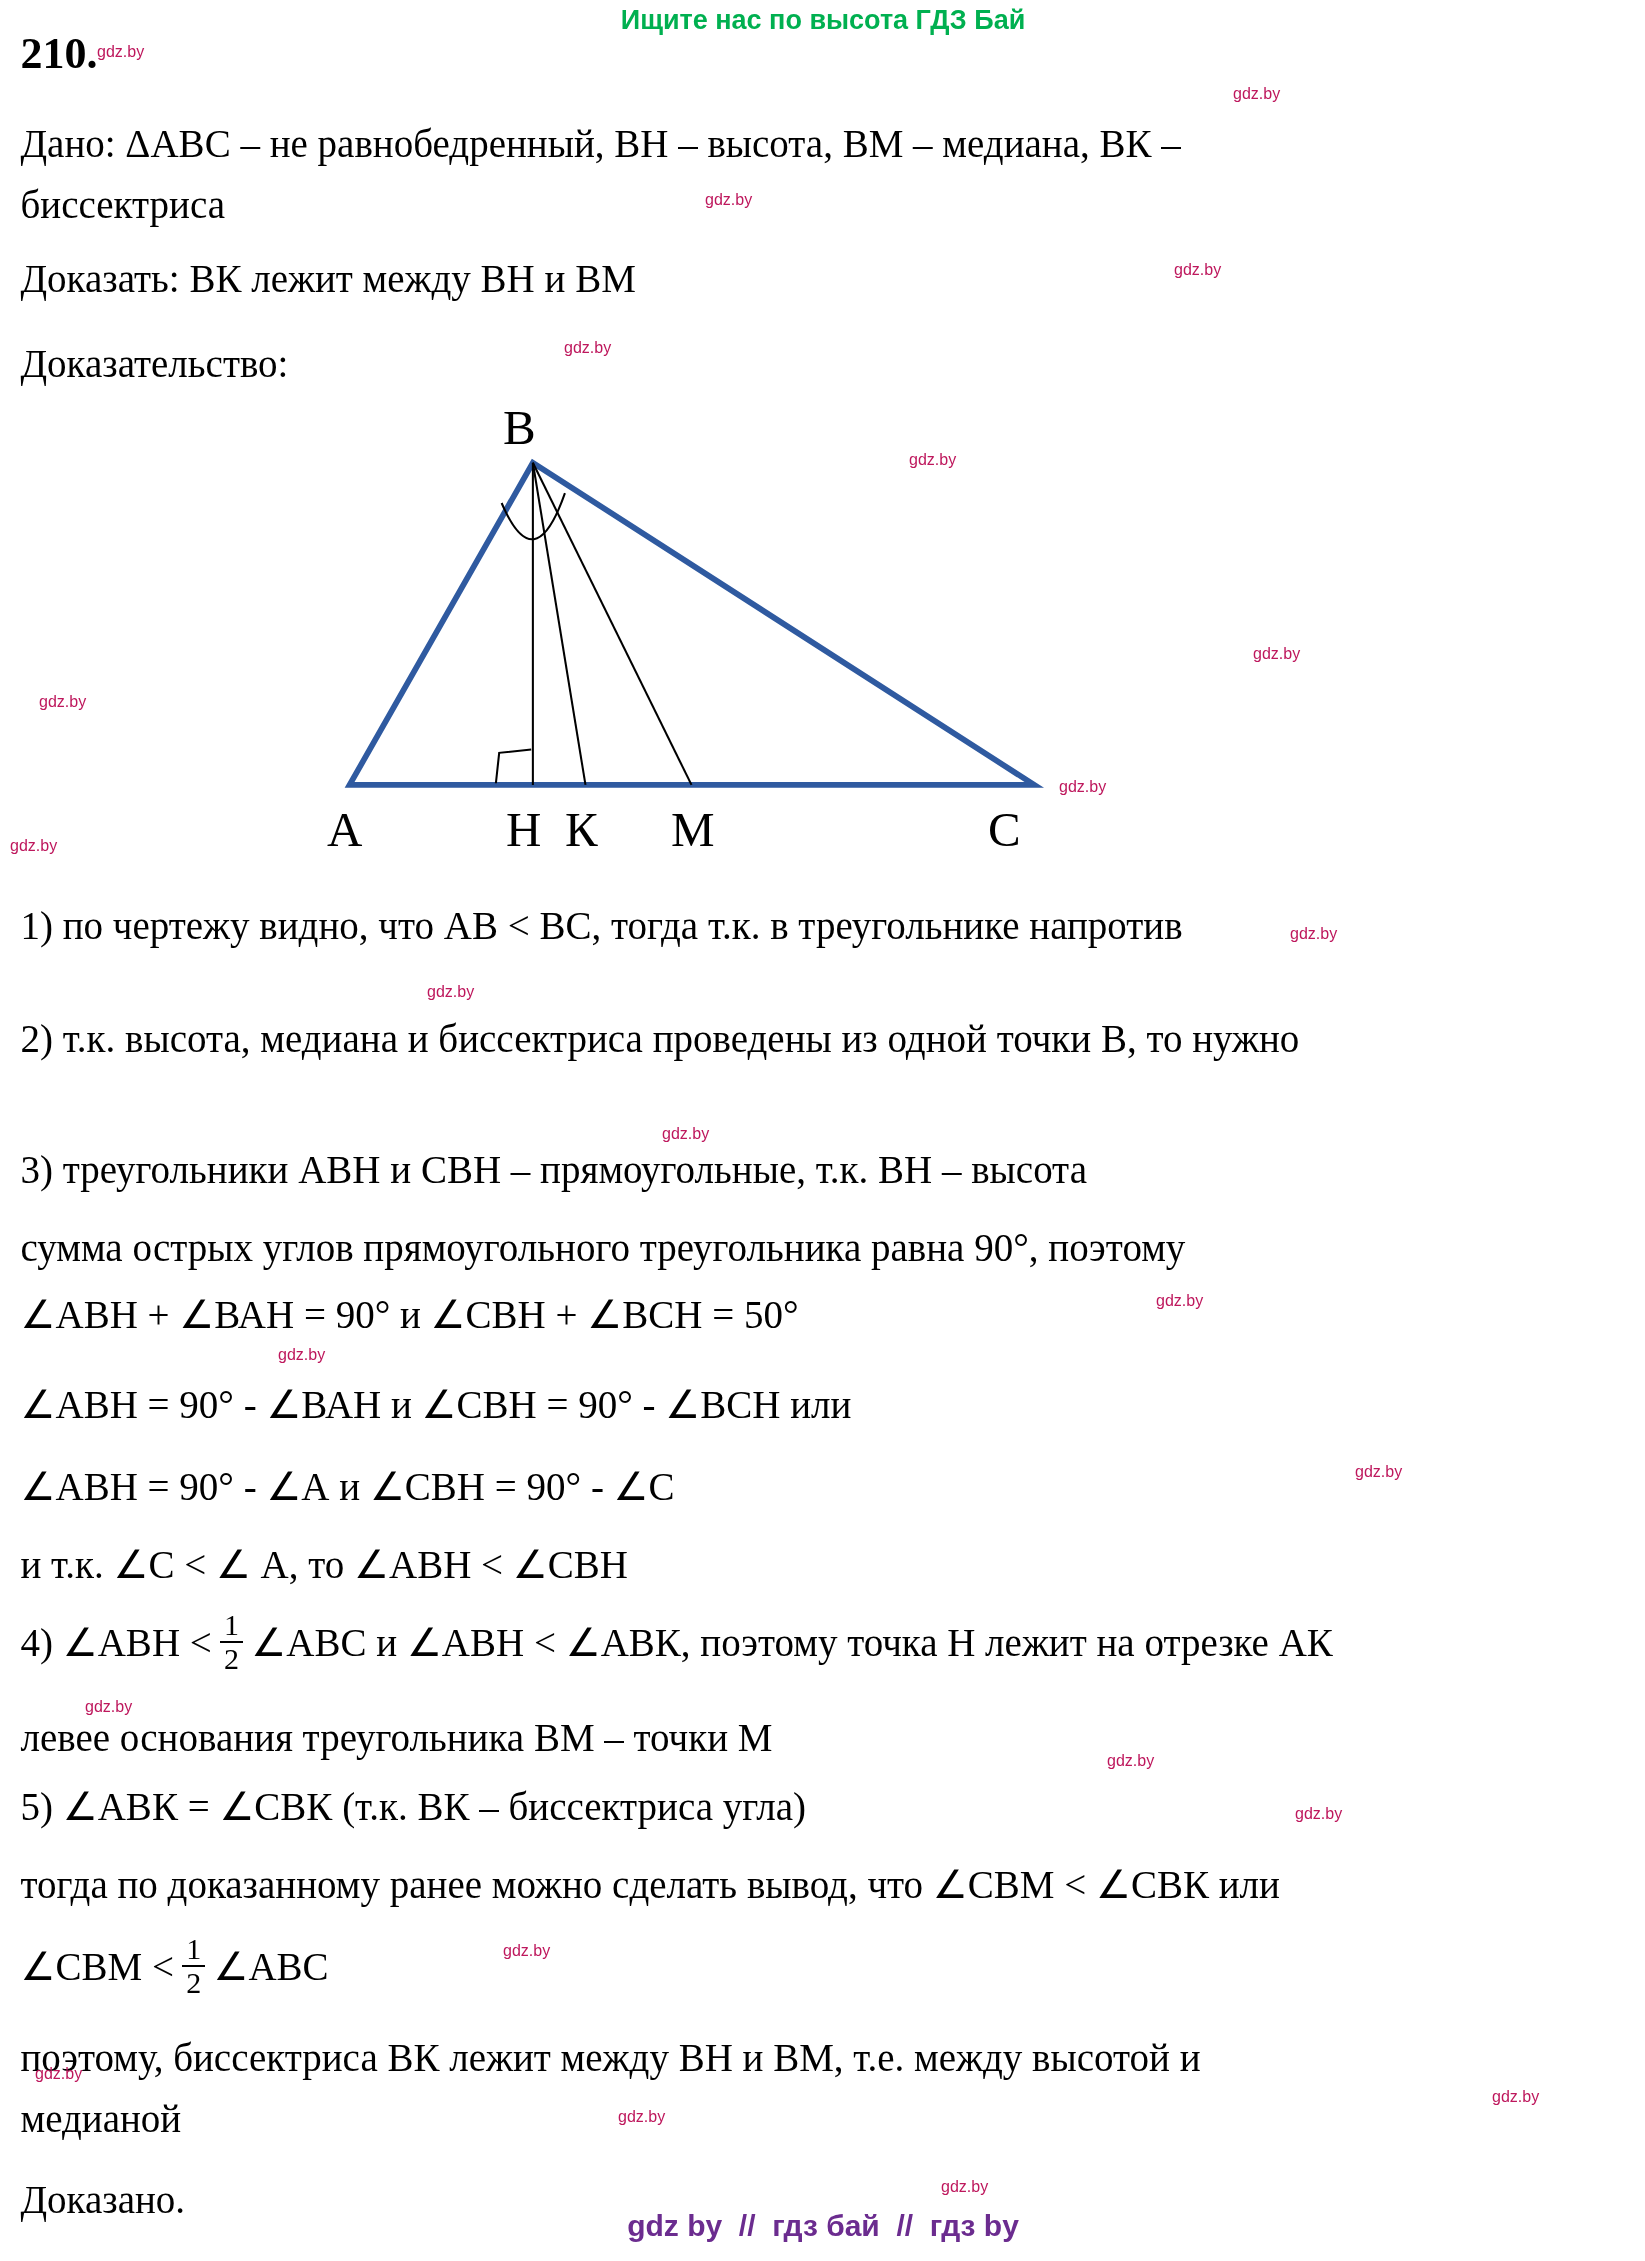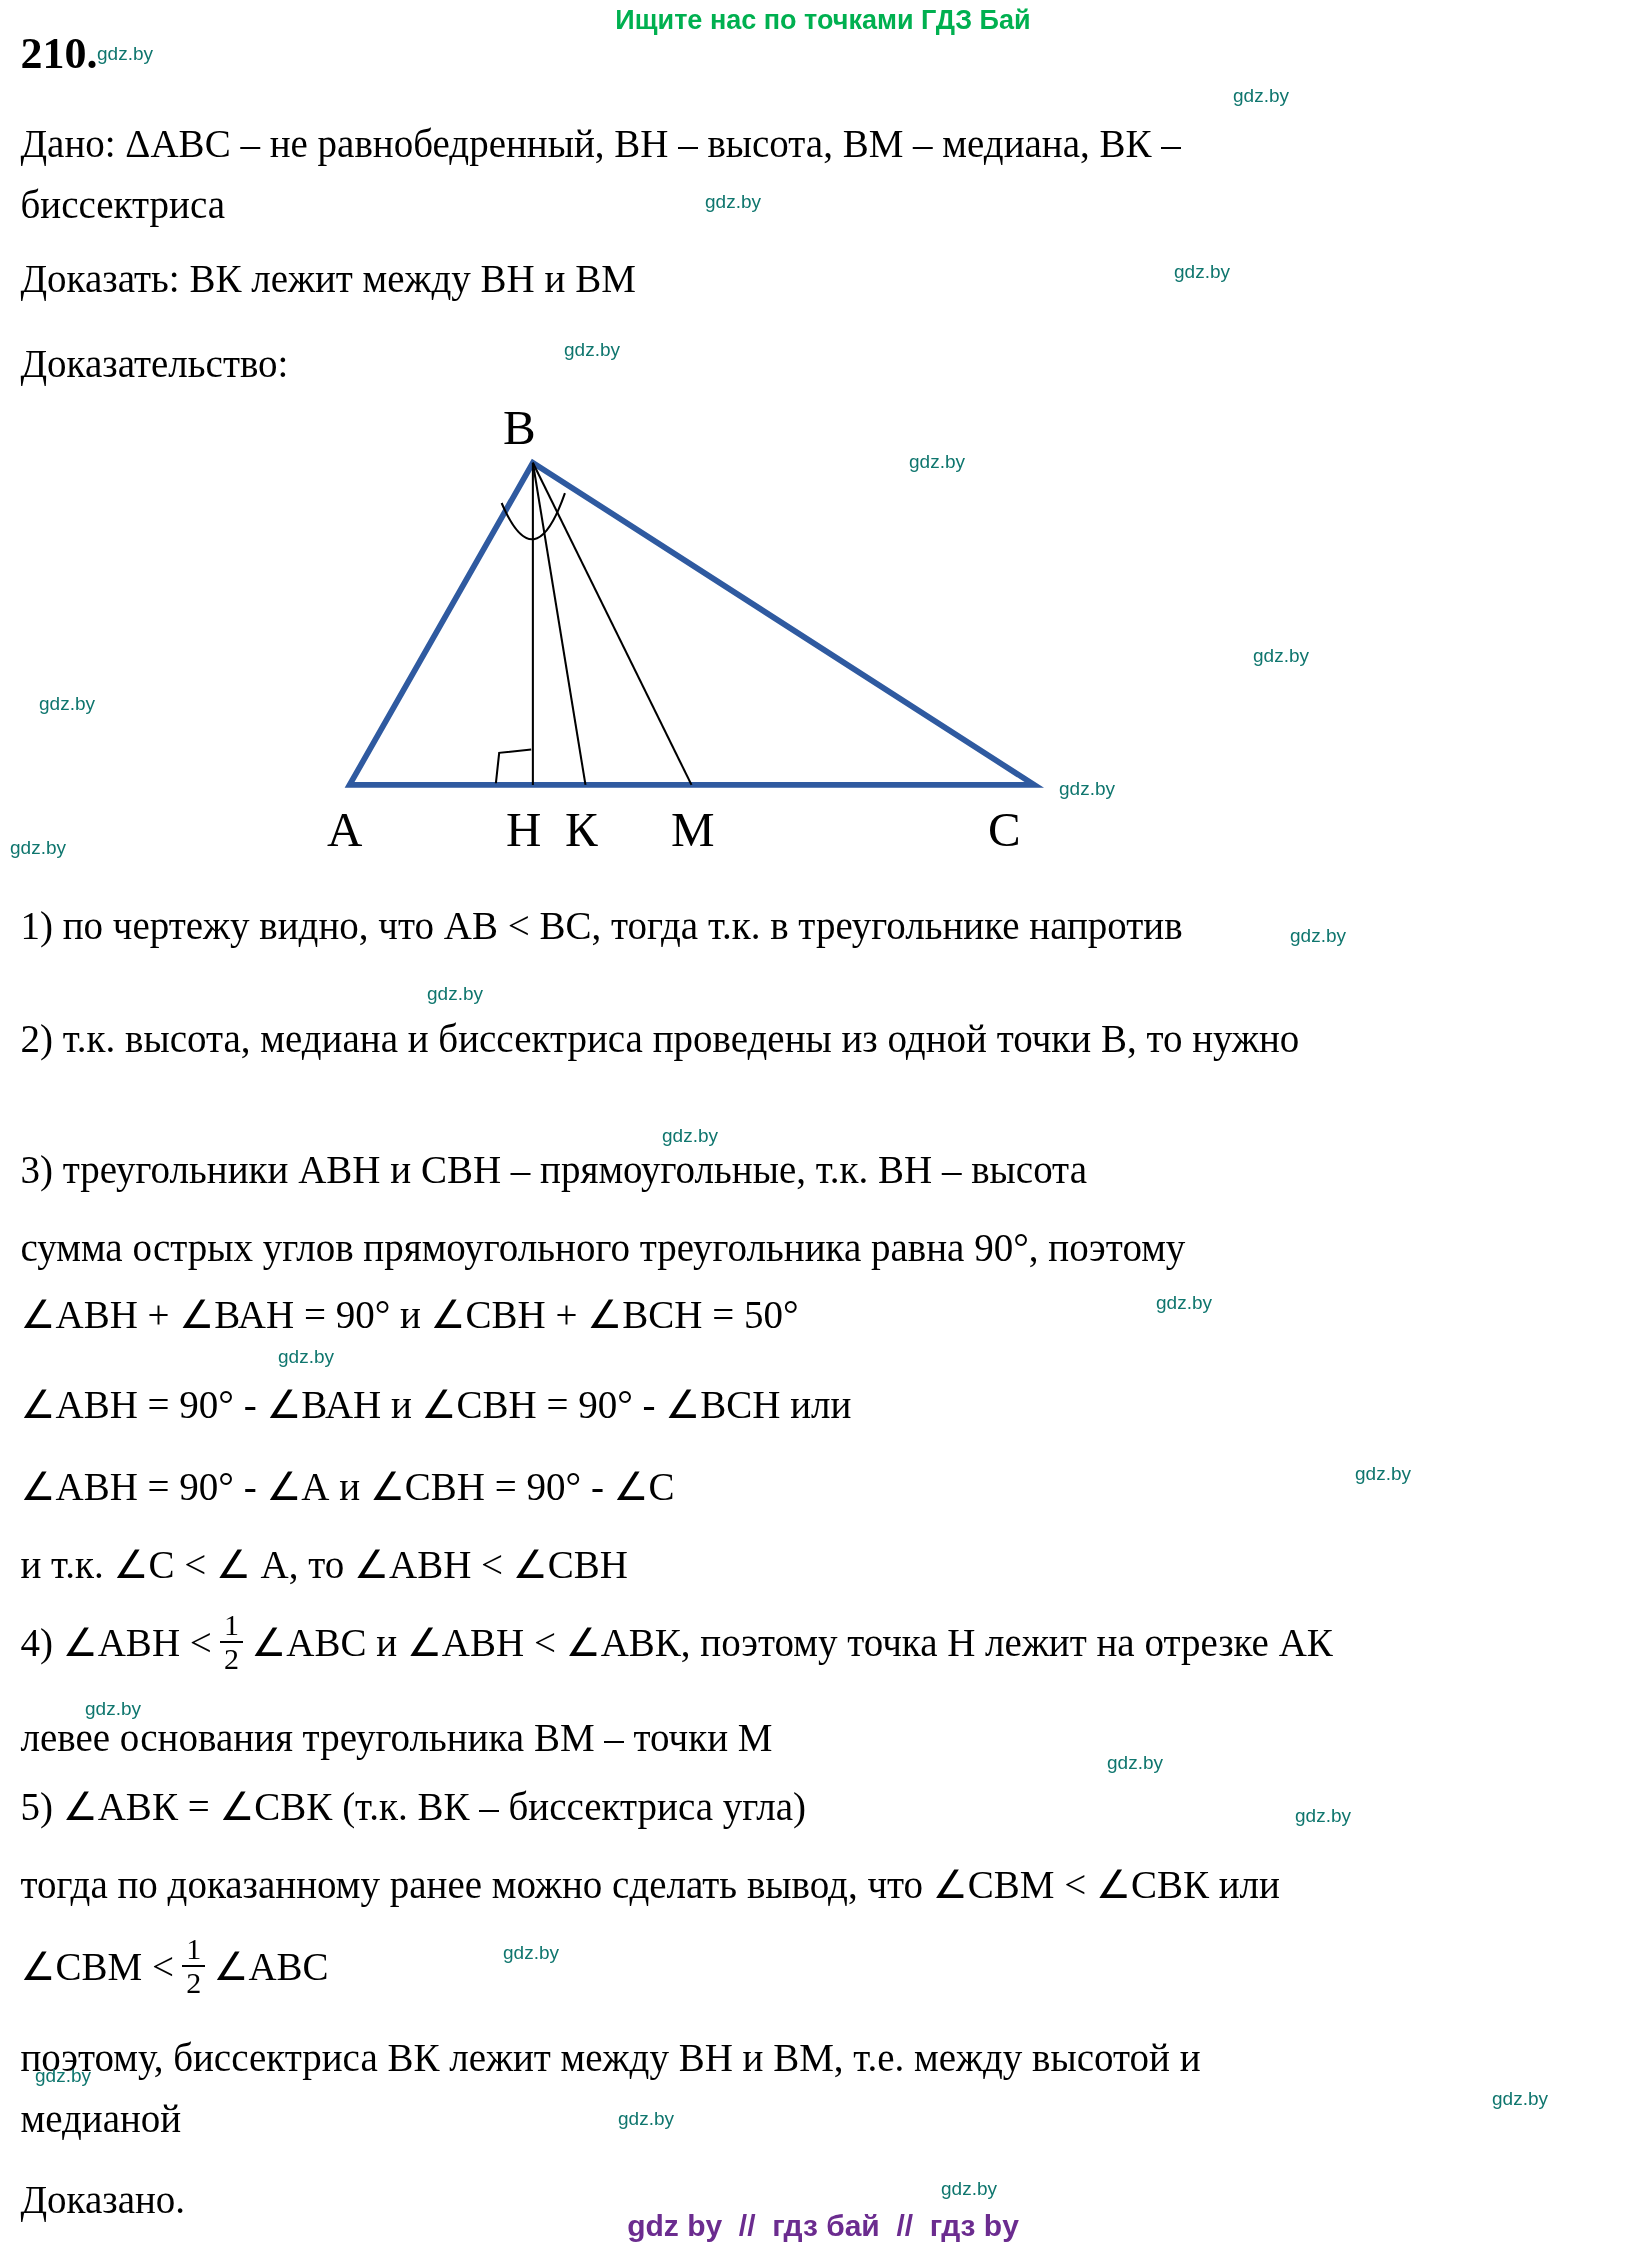--- a/index.html
+++ b/index.html
@@ -14,37 +14,37 @@
   }
   .num { position:absolute; top:28px; left:20.5px; font-size:44px; font-weight:700; }
   .tl { position:absolute; left:20.5px; font-size:39px; white-space:nowrap;text-align:right; }
   .fracline { display:flex; align-items:center; }
   .frac {
     display:inline-flex; flex-direction:column; align-items:center;
     font-size:30px; line-height:1.08; margin:0 8.2px; 
   }
   .frac .den { border-top:2.5px solid #000; padding:0 4.1px; }
   .wm {
-    position:absolute; font-family:"Liberation Sans", sans-serif; font-size:19px;
-    color:#0f766e; white-space:nowrap;
+    position:absolute; font-family:"Liberation Sans", sans-serif; font-size:16px;
+    color:#be185d; white-space:nowrap;
   }
   .flabel { position:absolute; font-size:49px; }
   .ftr {
     position:absolute; top:2209px; left:0; width:100%; text-align:center;
     font-family:"Liberation Sans", sans-serif; font-size:30px; font-weight:600;
     color:var(--c-purple,#6b2c8f); white-space:pre;
   }
   svg.fig { position:absolute; top:0; left:0; pointer-events:none; }
 </style>
 </head>
 <body>
 
 <div class="page" style="--c-green: #00b050; --c-purple: #6b2c8f; --c-blue: #2f5aa0;">
 
-  <div class="hdr">Ищите нас по точками ГДЗ Бай</div>
+  <div class="hdr">Ищите нас по высота ГДЗ Бай</div>
   <div class="num">210.</div>
 
   <div class="tl" style="top:121px">Дано: ΔАВС – не равнобедренный, ВН – высота, ВМ – медиана, ВК –</div>
   <div class="tl" style="top:182px">биссектриса</div>
   <div class="tl" style="top:256px">Доказать: ВК лежит между ВН и ВМ</div>
   <div class="tl" style="top:341px">Доказательство:</div>
 
   <svg class="fig" width="1646" height="2261" viewBox="0 0 2002 2751">
     <polygon points="648,563 425,955 1258,955" fill="none" stroke="var(--c-blue,#2f5aa0)" stroke-width="7"></polygon>
     <line x1="648" y1="563" x2="648" y2="955" stroke="#000" stroke-width="2.5"></line>

